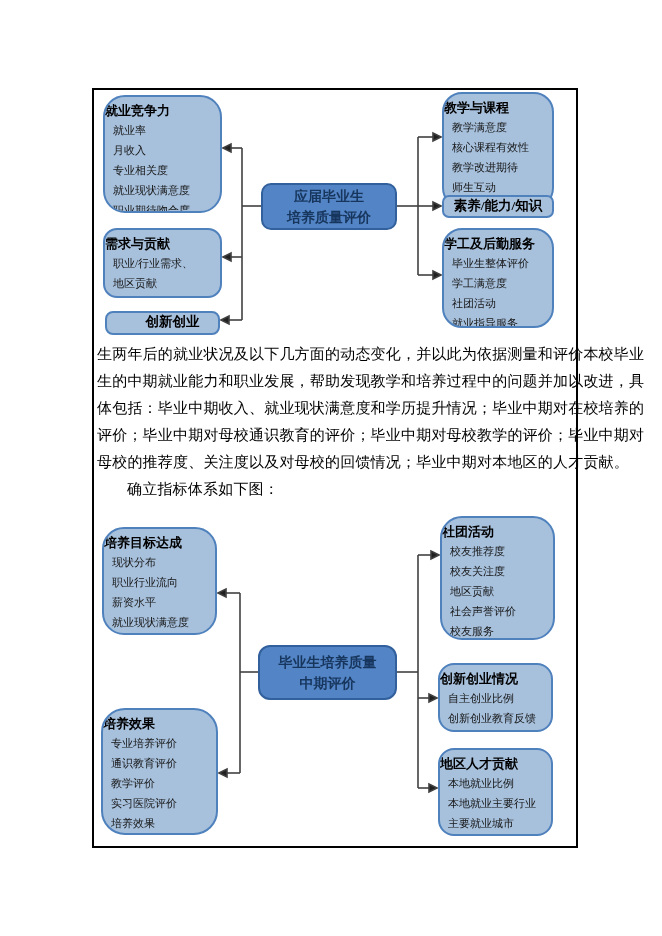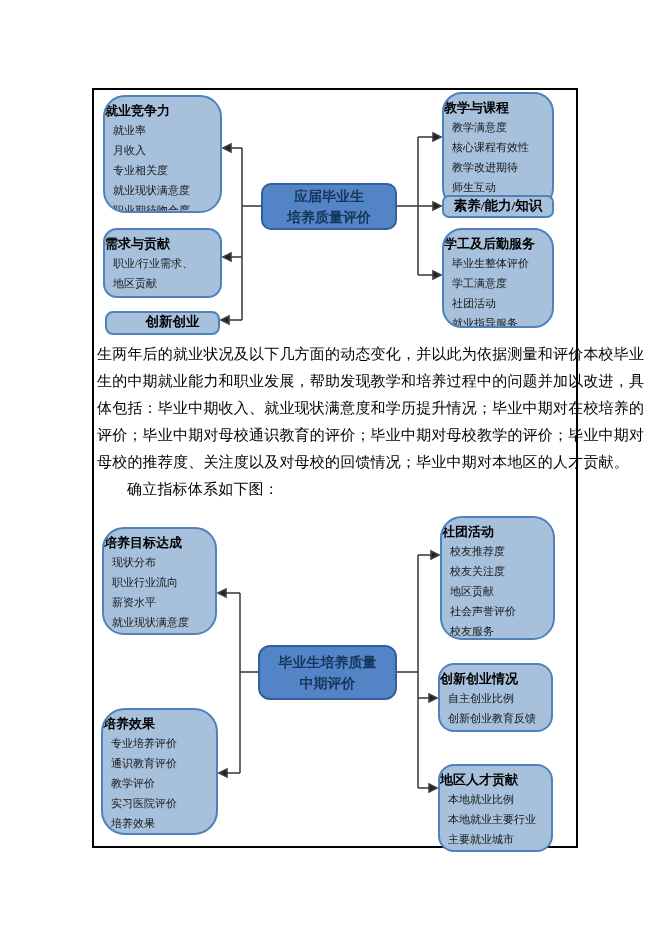--- a/index.html
+++ b/index.html
@@ -175,20 +175,20 @@
       <div class="node__item">社会声誉评价</div>
       <div class="node__item">校友服务</div>
     </div>
 
     <div class="node" style="left:438px;top:663px;width:115px;height:69px;border-radius:16px;">
       <div class="node__title">创新创业情况</div>
       <div class="node__item">自主创业比例</div>
       <div class="node__item">创新创业教育反馈</div>
     </div>
 
-    <div class="node" style="left:438px;top:748px;width:115px;height:88px;border-radius:16px;margin-top:16px;">
+    <div class="node" style="left:438px;top:748px;width:115px;height:88px;border-radius:16px;">
       <div class="node__title">地区人才贡献</div>
       <div class="node__item">本地就业比例</div>
       <div class="node__item">本地就业主要行业</div>
       <div class="node__item">主要就业城市</div>
     </div>
   </div>
 </div>
 
 </body></html>

